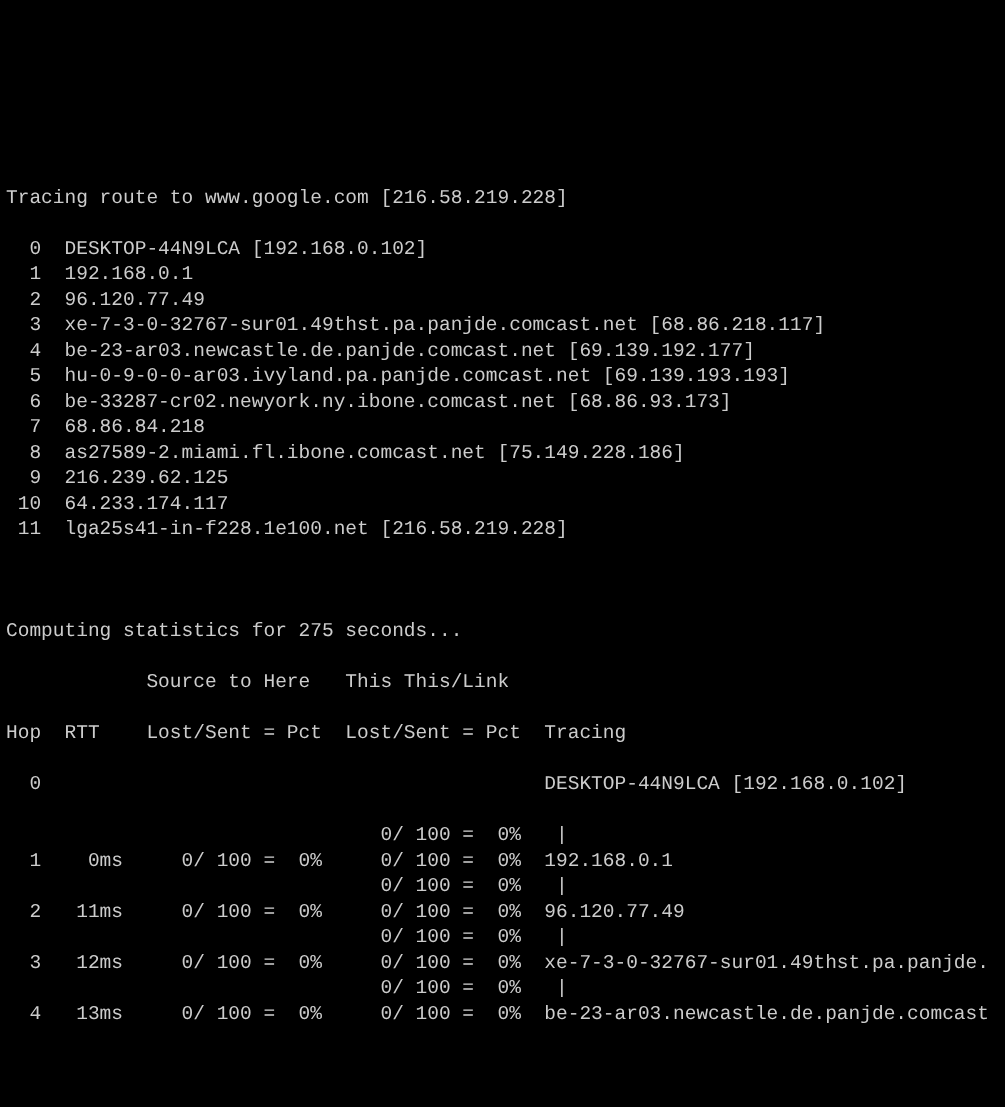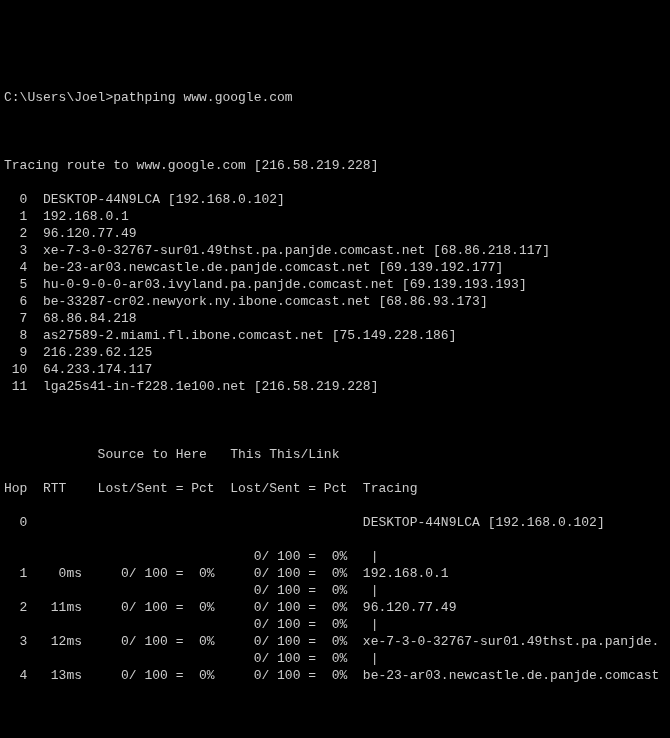--- a/index.html
+++ b/index.html
@@ -15,25 +15,25 @@
     width: 662px;
   }
   .blank { height: 17px; }
 </style>
 </head>
 <body>
 
 
 
 <div>
-<div>C:\Users\Joel&gt;pathping www.google.com</div>
 <div class="blank"></div>
 <div>Tracing route to www.google.com [216.58.219.228]</div>
 <div id="trace-hops"><div>  0  DESKTOP-44N9LCA [192.168.0.102]</div><div>  1  192.168.0.1</div><div>  2  96.120.77.49</div><div>  3  xe-7-3-0-32767-sur01.49thst.pa.panjde.comcast.net [68.86.218.117]</div><div>  4  be-23-ar03.newcastle.de.panjde.comcast.net [69.139.192.177]</div><div>  5  hu-0-9-0-0-ar03.ivyland.pa.panjde.comcast.net [69.139.193.193]</div><div>  6  be-33287-cr02.newyork.ny.ibone.comcast.net [68.86.93.173]</div><div>  7  68.86.84.218</div><div>  8  as27589-2.miami.fl.ibone.comcast.net [75.149.228.186]</div><div>  9  216.239.62.125</div><div> 10  64.233.174.117</div><div> 11  lga25s41-in-f228.1e100.net [216.58.219.228]</div></div>
 <div class="blank"></div>
+<div>Computing statistics for 275 seconds...</div>
 <div>            Source to Here   This This/Link</div>
 <div>Hop  RTT    Lost/Sent = Pct  Lost/Sent = Pct  Tracing</div>
 <div>  0                                           DESKTOP-44N9LCA [192.168.0.102]</div>
 <div id="stat-rows"><div>                                0/ 100 =  0%   |</div><div>  1    0ms     0/ 100 =  0%     0/ 100 =  0%  192.168.0.1</div><div>                                0/ 100 =  0%   |</div><div>  2   11ms     0/ 100 =  0%     0/ 100 =  0%  96.120.77.49</div><div>                                0/ 100 =  0%   |</div><div>  3   12ms     0/ 100 =  0%     0/ 100 =  0%  xe-7-3-0-32767-sur01.49thst.pa.panjde.</div><div>                                0/ 100 =  0%   |</div><div>  4   13ms     0/ 100 =  0%     0/ 100 =  0%  be-23-ar03.newcastle.de.panjde.comcast</div></div>
 
 
 </div>
 
 
 

